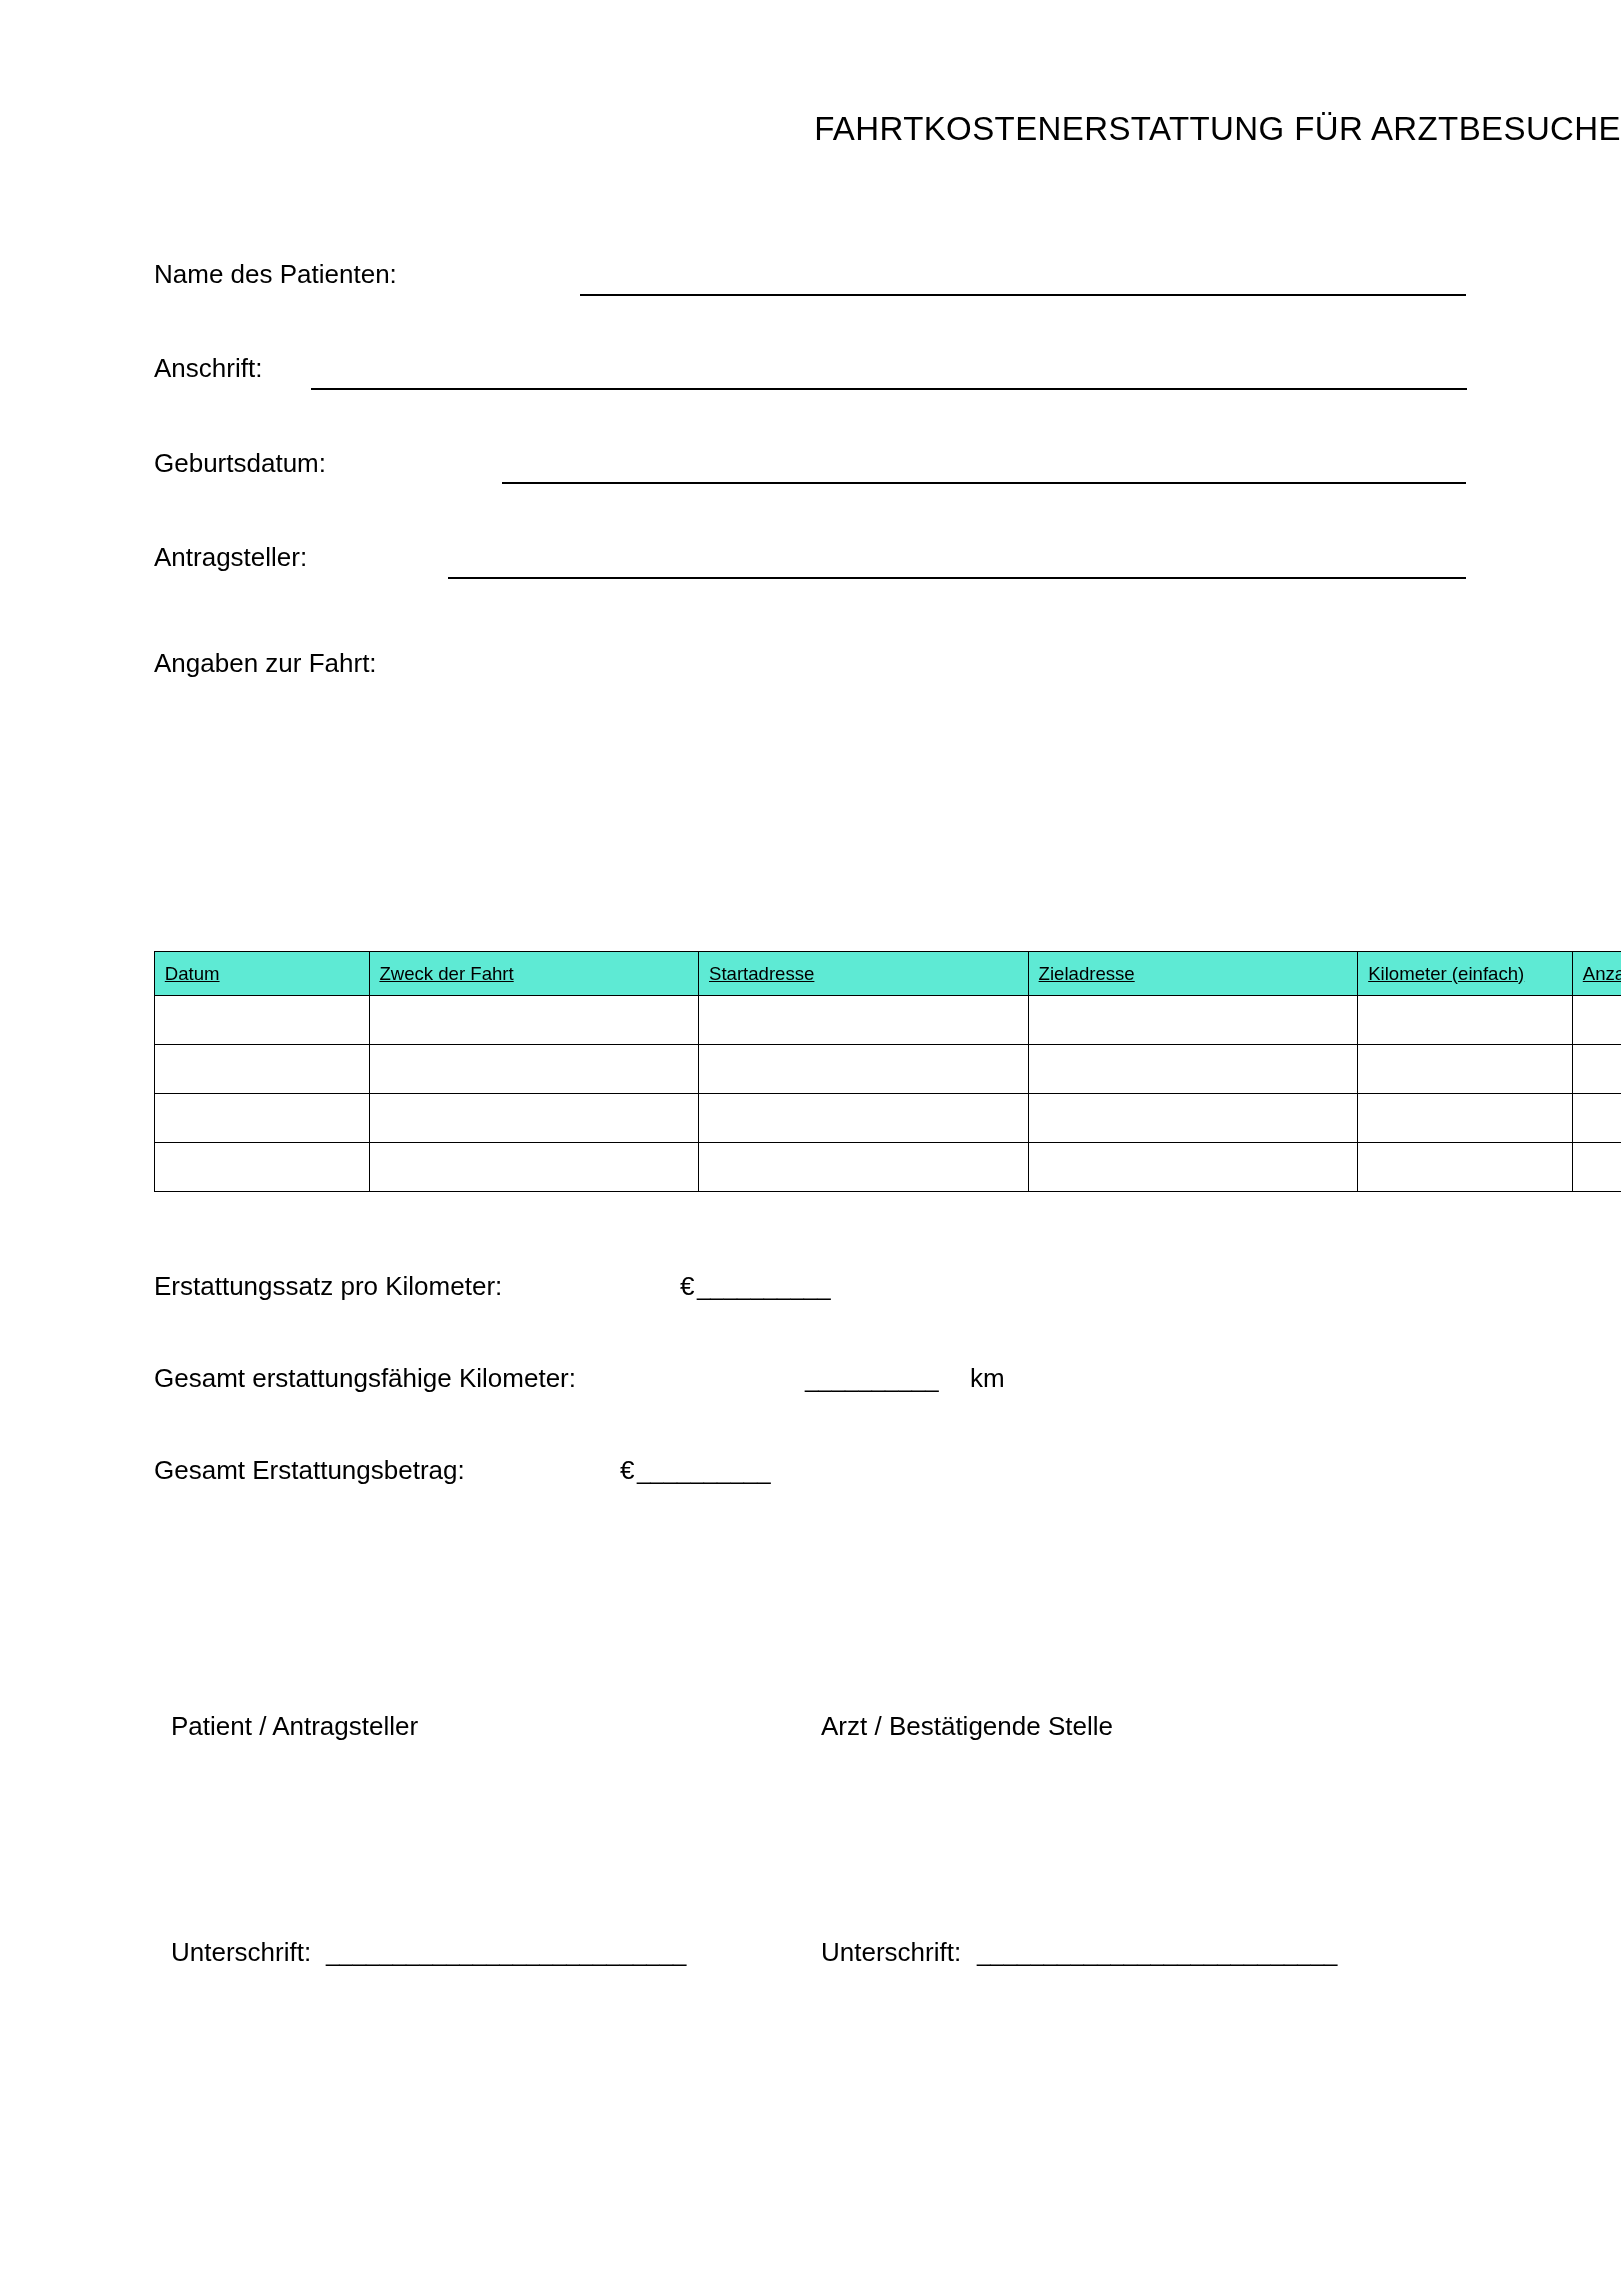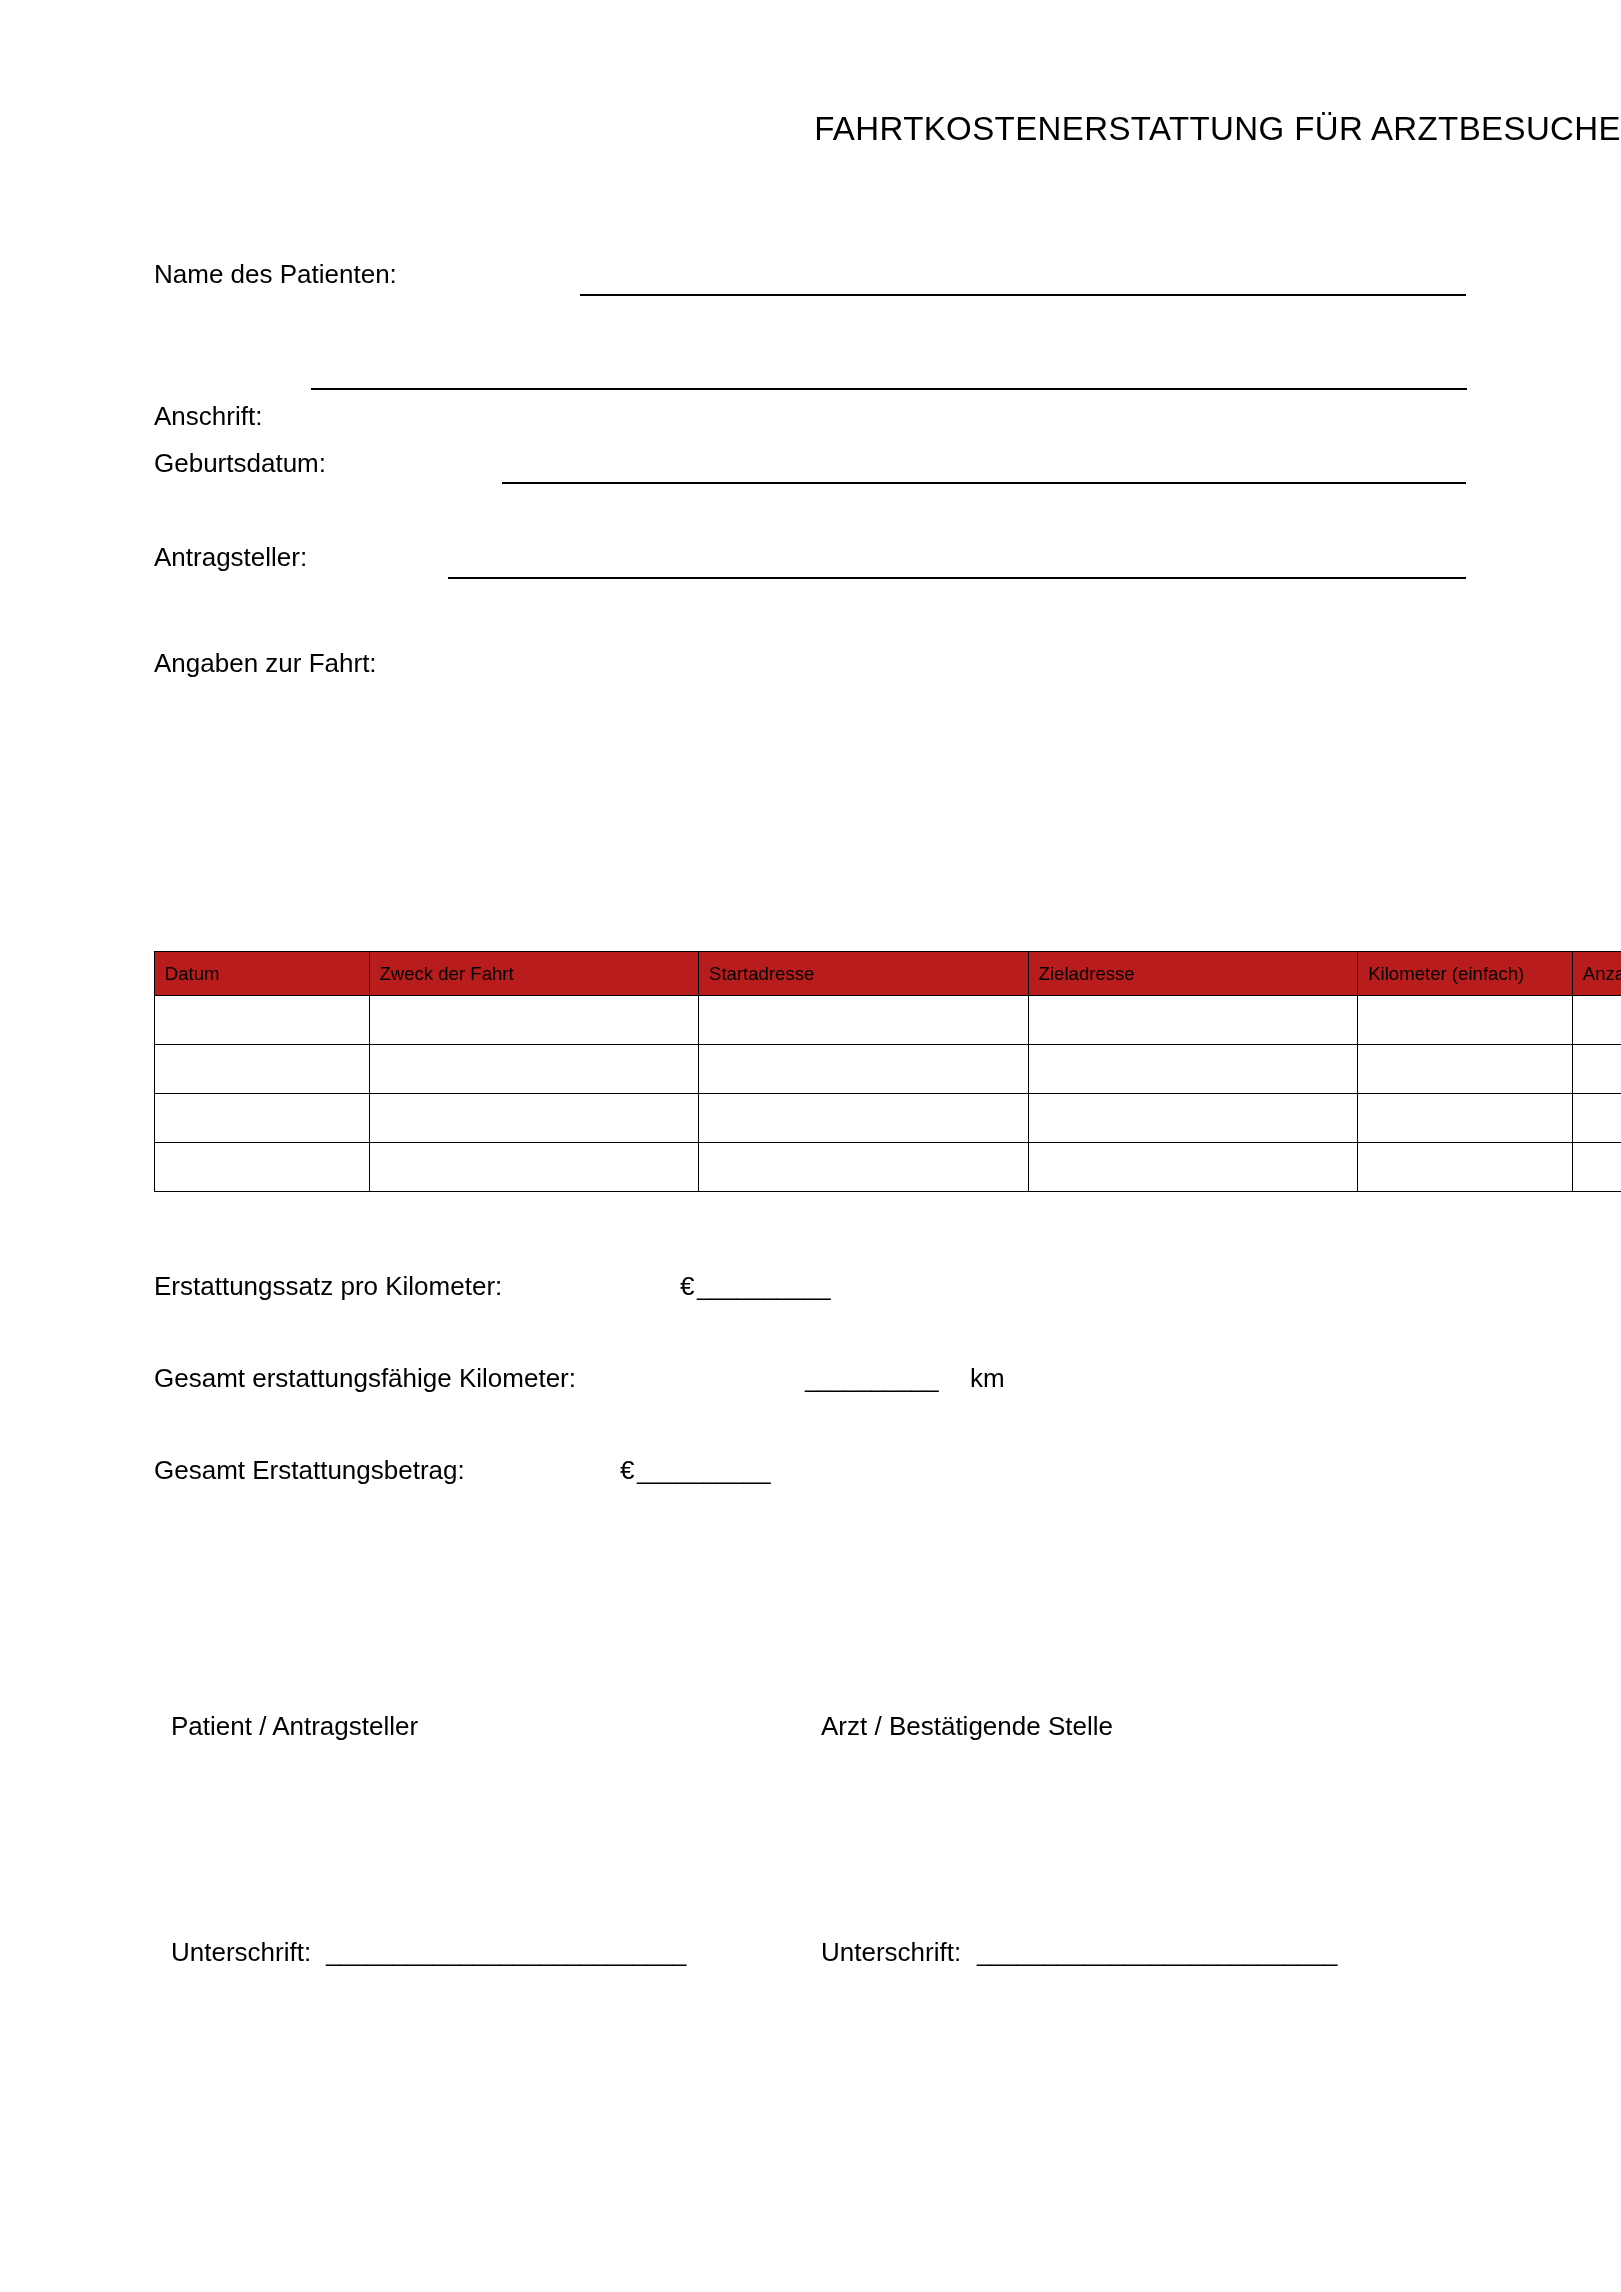--- a/index.html
+++ b/index.html
@@ -70,22 +70,23 @@
   #trip-table td {
     border: 1px solid #000000;
     padding: 0 9.8px;
     text-align: left;
     font-weight: 400;
     vertical-align: middle;
     overflow: hidden;
     white-space: nowrap;
   }
   #trip-table thead th {
-    background: #b91c1c;
+    background: #5eead4;
     height: 43px;
+    text-decoration: underline;
   }
   #trip-table tbody td {
     height: 48px;
   }
 
   .col-datum   { width: 194px; }
   .col-zweck   { width: 309px; }
   .col-start   { width: 309px; }
   .col-ziel    { width: 309px; }
   .col-km      { width: 194px; }
@@ -94,21 +95,21 @@
 </head>
 <body>
 
 <div id="page">
 
   <div class="doc-title">FAHRTKOSTENERSTATTUNG FÜR ARZTBESUCHE</div>
 
   <div class="lbl" style="left:154px; top:262px;">Name des Patienten:</div>
   <div class="rule" style="left:580px; top:294px; width:886px;"></div>
 
-  <div class="lbl" style="left:154px; top:356px;margin-top:48px;">Anschrift:</div>
+  <div class="lbl" style="left:154px; top:356px;">Anschrift:</div>
   <div class="rule" style="left:311px; top:388px; width:1156px;"></div>
 
   <div class="lbl" style="left:154px; top:451px;">Geburtsdatum:</div>
   <div class="rule" style="left:502px; top:482px; width:964px;"></div>
 
   <div class="lbl" style="left:154px; top:545px;">Antragsteller:</div>
   <div class="rule" style="left:448px; top:577px; width:1018px;"></div>
 
   <div class="lbl" style="left:154px; top:651px;">Angaben zur Fahrt:</div>
 

